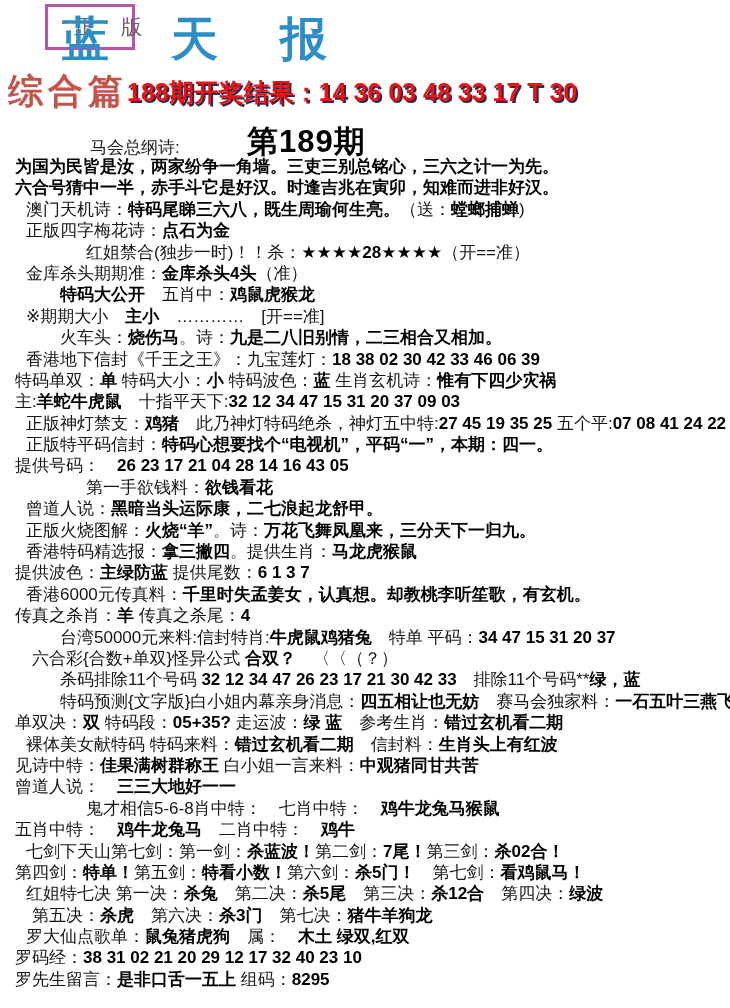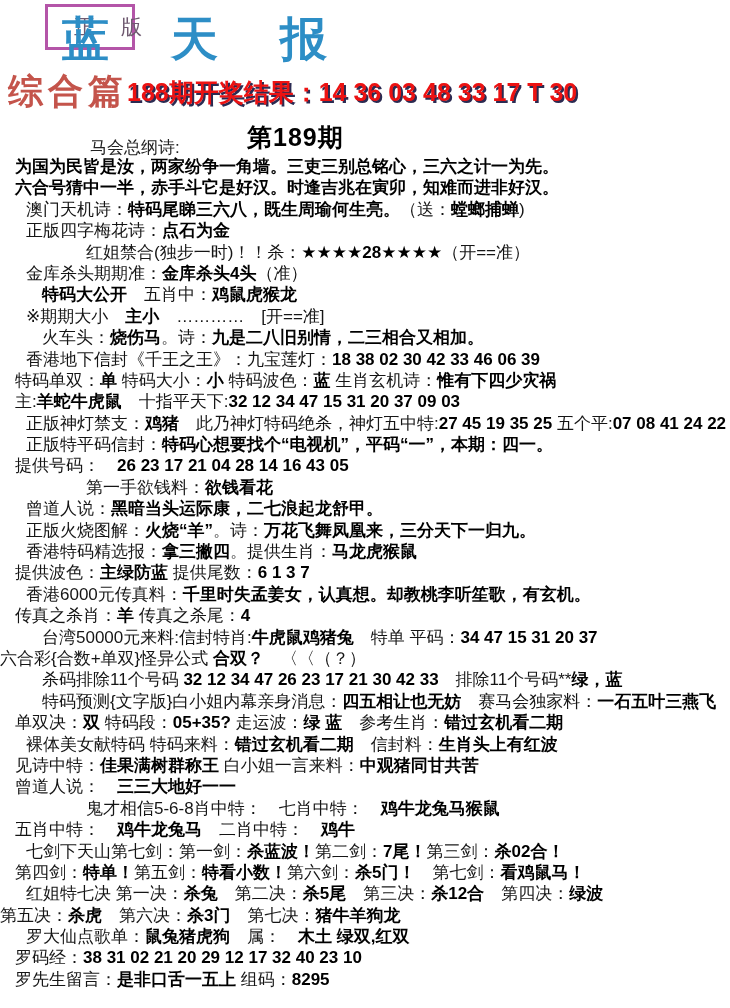--- a/index.html
+++ b/index.html
@@ -42,36 +42,36 @@
     font-size:25px;font-weight:bold;white-space:nowrap;
     color:var(--result-red,#ec1212);
     text-shadow:2px 2px 0 var(--result-shadow,#2b2b52);
   }
   .poem-label{
     position:absolute;left:90px;top:136px;
     font-size:17px;color:#222;
   }
   .issue-number{
     position:absolute;left:247px;top:121px;
-    font-size:25px;font-weight:bold;color:#000;
+    font-size:31px;font-weight:bold;color:#000;
     letter-spacing:1px;
     text-align:center;
   }
   
   .body-lines{
     position:absolute;left:0;top:156px;width:730px;
   }
   .line{
     height:21.4px;line-height:21.4px;
     font-size:17px;white-space:nowrap;color:#151515;
   }
   .line .bold{font-weight:bold;color:#000;}
   .ind0{padding-left:15px;}
-  .ind1{}
-  .ind2{padding-left:42px;}
+  .ind1{padding-left:32px;}
+  .ind2{padding-left:60px;}
   .ind3{padding-left:26px;}
   .ind4{padding-left:86px;}
 </style>
 </head>
 <body>
 
 <div class="page">
   <div class="badge-box">
     <span>正版</span>
   </div>

